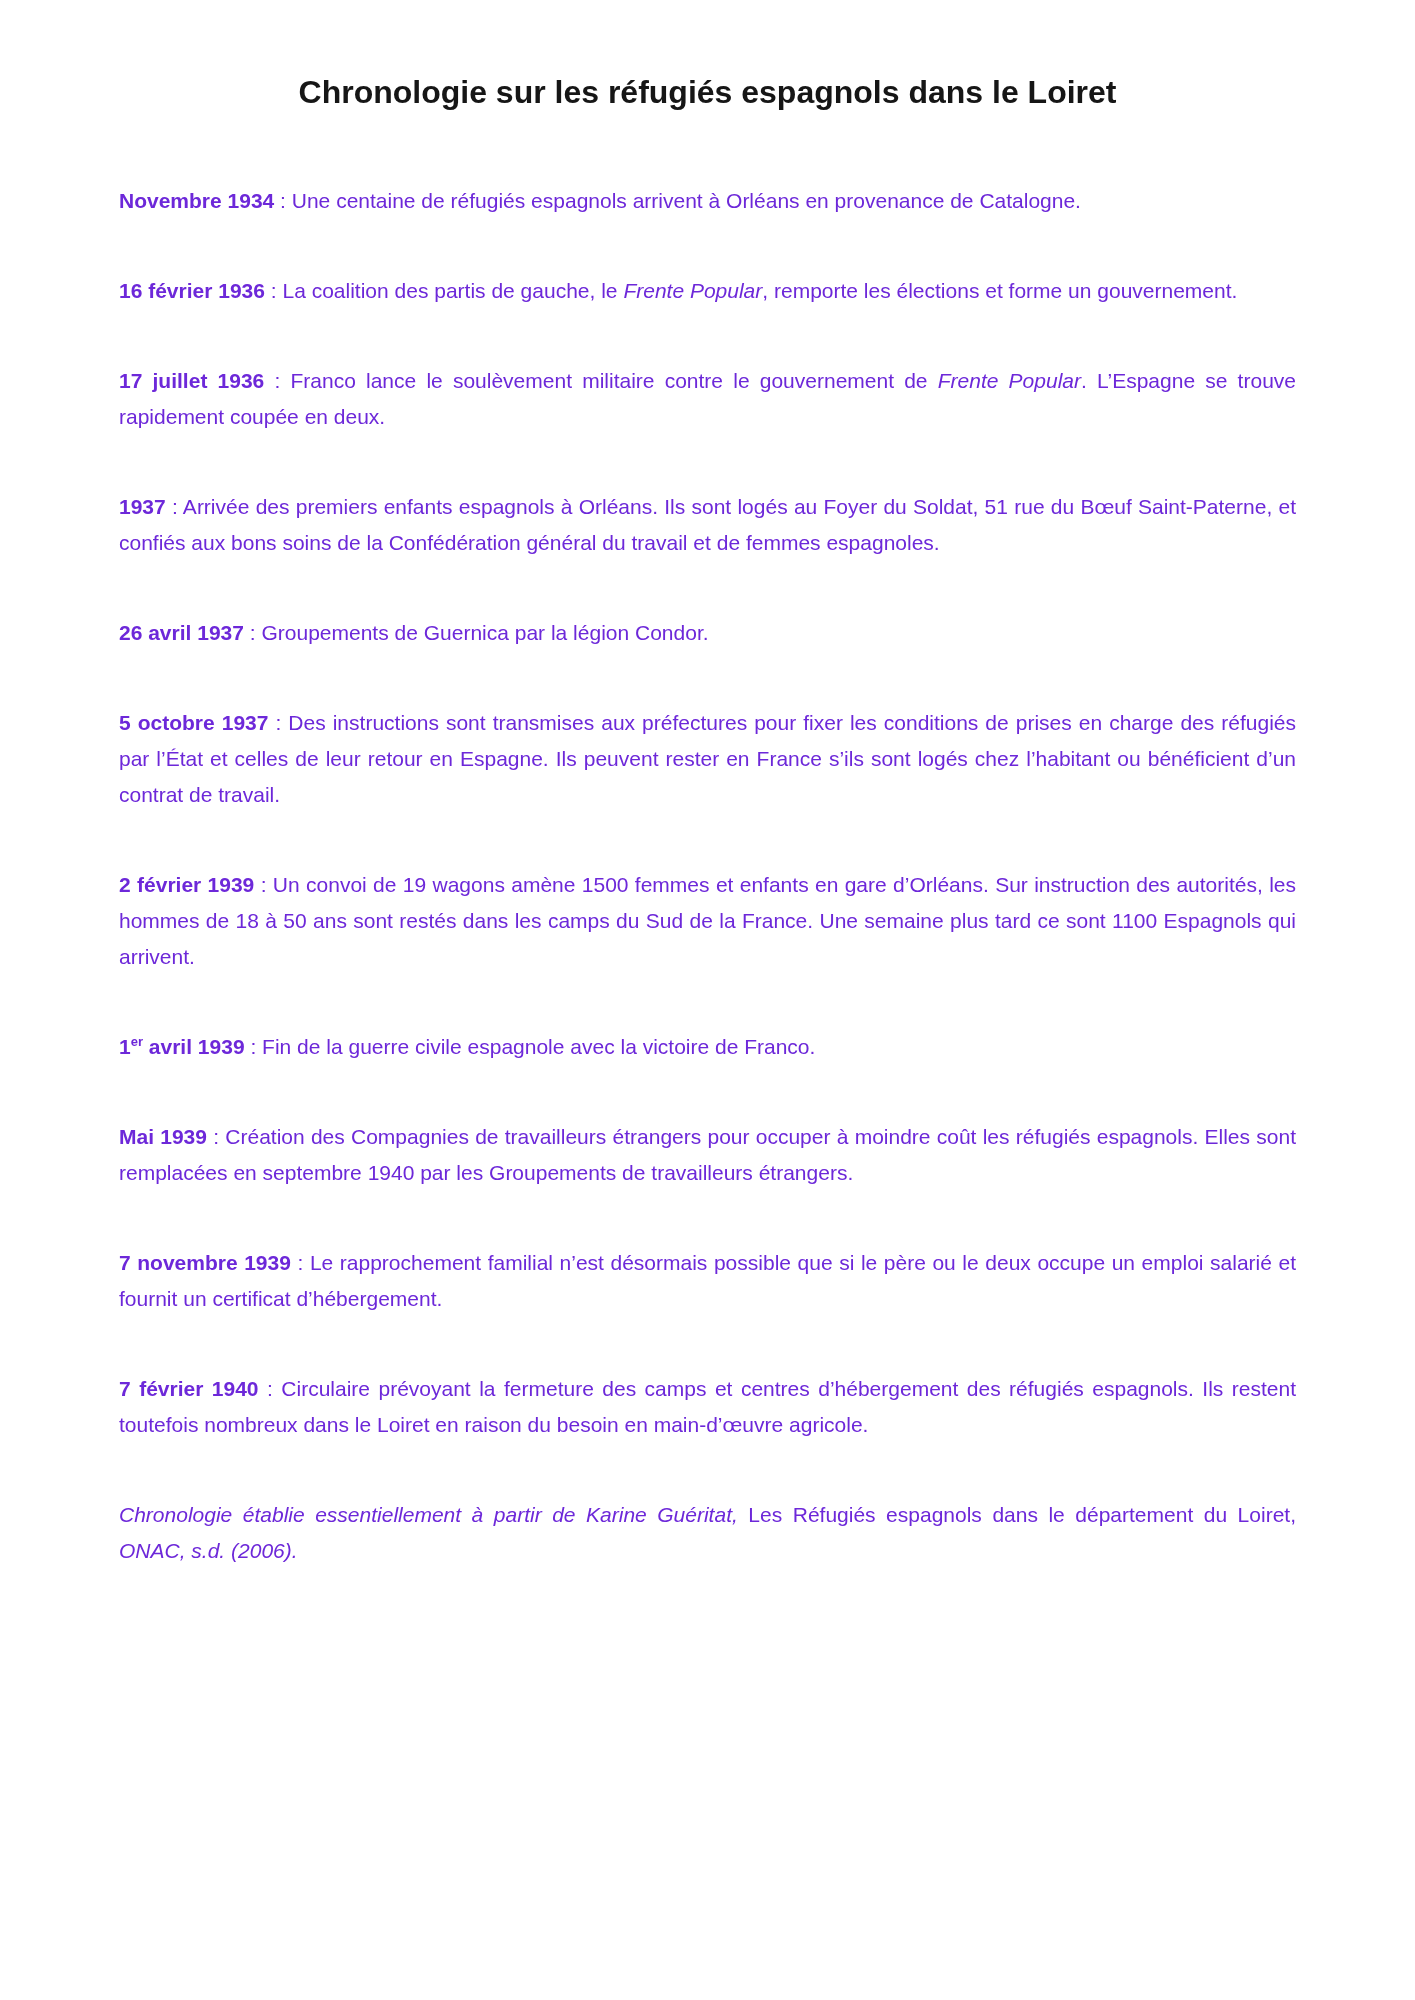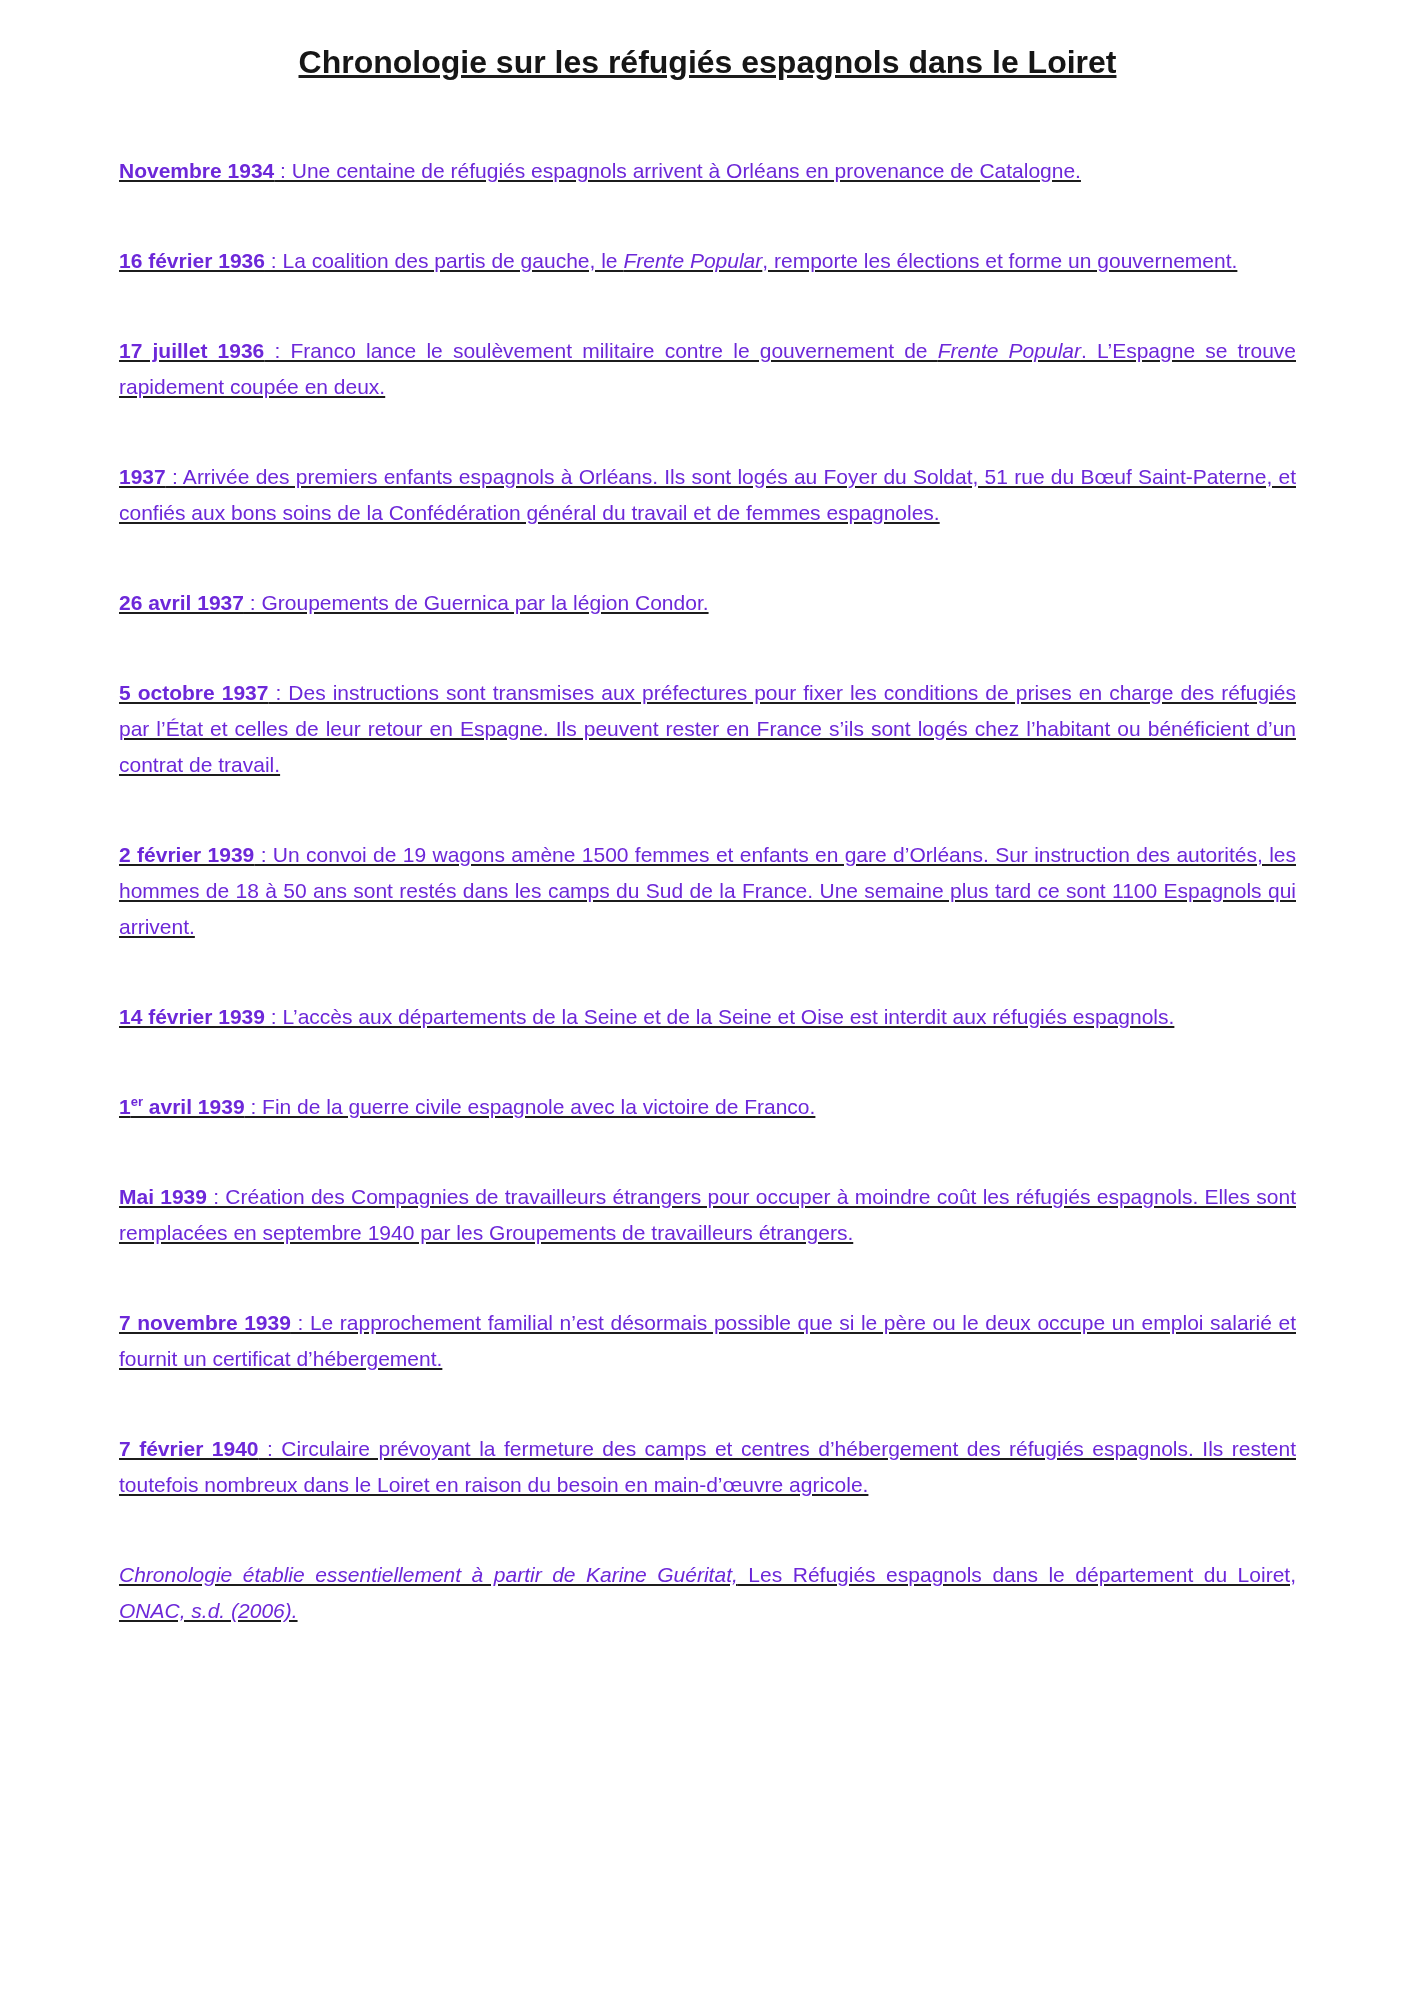--- a/index.html
+++ b/index.html
@@ -11,23 +11,22 @@
     height: 2000px;
     background: #ffffff;
     overflow: hidden;
     font-family: "Liberation Sans", sans-serif;
     color: #1c1c1c;
   }
   .page {
     box-sizing: border-box;
     width: 1415px;
     height: 2000px;
-    padding: 44px 119px 0 119px;
+    padding: 74px 119px 0 119px;
     background: #ffffff;
-    text-decoration: underline;
   }
   .doc-title {
     font-size: 32px;
     font-weight: 700;
     text-align: center;
     margin: 0 0 72px 0;
     letter-spacing: 0px;
     color: #161616;
   }
   .entries p.entry {
@@ -55,20 +54,19 @@
   <h1 class="doc-title">Chronologie sur les réfugiés espagnols dans le Loiret</h1>
 
   <div class="entries">
       <p class="entry"><span class="bold">Novembre 1934</span><span class="normal"> : Une centaine de réfugiés espagnols arrivent à Orléans en provenance de Catalogne.</span></p>
       <p class="entry"><span class="bold">16 février 1936</span><span class="normal"> : La coalition des partis de gauche, le </span><span class="italic">Frente Popular</span><span class="normal">, remporte les élections et forme un gouvernement.</span></p>
       <p class="entry"><span class="bold">17 juillet 1936</span><span class="normal"> : Franco lance le soulèvement militaire contre le gouvernement de </span><span class="italic">Frente Popular</span><span class="normal">. L’Espagne se trouve rapidement coupée en deux.</span></p>
       <p class="entry"><span class="bold">1937</span><span class="normal"> : Arrivée des premiers enfants espagnols à Orléans. Ils sont logés au Foyer du Soldat, 51 rue du Bœuf Saint-Paterne, et confiés aux bons soins de la Confédération général du travail et de femmes espagnoles.</span></p>
       <p class="entry"><span class="bold">26 avril 1937</span><span class="normal"> : Groupements de Guernica par la légion Condor.</span></p>
       <p class="entry"><span class="bold">5 octobre 1937</span><span class="normal"> : Des instructions sont transmises aux préfectures pour fixer les conditions de prises en charge des réfugiés par l’État et celles de leur retour en Espagne. Ils peuvent rester en France s’ils sont logés chez l’habitant ou bénéficient d’un contrat de travail.</span></p>
       <p class="entry"><span class="bold">2 février 1939</span><span class="normal"> : Un convoi de 19 wagons amène 1500 femmes et enfants en gare d’Orléans. Sur instruction des autorités, les hommes de 18 à 50 ans sont restés dans les camps du Sud de la France. Une semaine plus tard ce sont 1100 Espagnols qui arrivent.</span></p>
-      <p class="entry"><span class="bold">14 février 1939</span><span class="normal"> : L’accès aux départements de la Seine et de la Seine et Oise est interdit aux réfugiés espagnols.</span></p>
       <p class="entry"><span class="bold">1</span><sup class="bold-sup">er</sup><span class="bold"> avril 1939</span><span class="normal"> : Fin de la guerre civile espagnole avec la victoire de Franco.</span></p>
       <p class="entry"><span class="bold">Mai 1939</span><span class="normal"> : Création des Compagnies de travailleurs étrangers pour occuper à moindre coût les réfugiés espagnols. Elles sont remplacées en septembre 1940 par les Groupements de travailleurs étrangers.</span></p>
       <p class="entry"><span class="bold">7 novembre 1939</span><span class="normal"> : Le rapprochement familial n’est désormais possible que si le père ou le deux occupe un emploi salarié et fournit un certificat d’hébergement.</span></p>
       <p class="entry"><span class="bold">7 février 1940</span><span class="normal"> : Circulaire prévoyant la fermeture des camps et centres d’hébergement des réfugiés espagnols. Ils restent toutefois nombreux dans le Loiret en raison du besoin en main-d’œuvre agricole.</span></p>
       <p class="entry citation"><span class="italic">Chronologie établie essentiellement à partir de Karine Guéritat,</span><span class="normal"> Les Réfugiés espagnols dans le département du Loiret, </span><span class="italic">ONAC, s.d. (2006).</span></p>
     </div>
 </div>
 
 </body></html>

